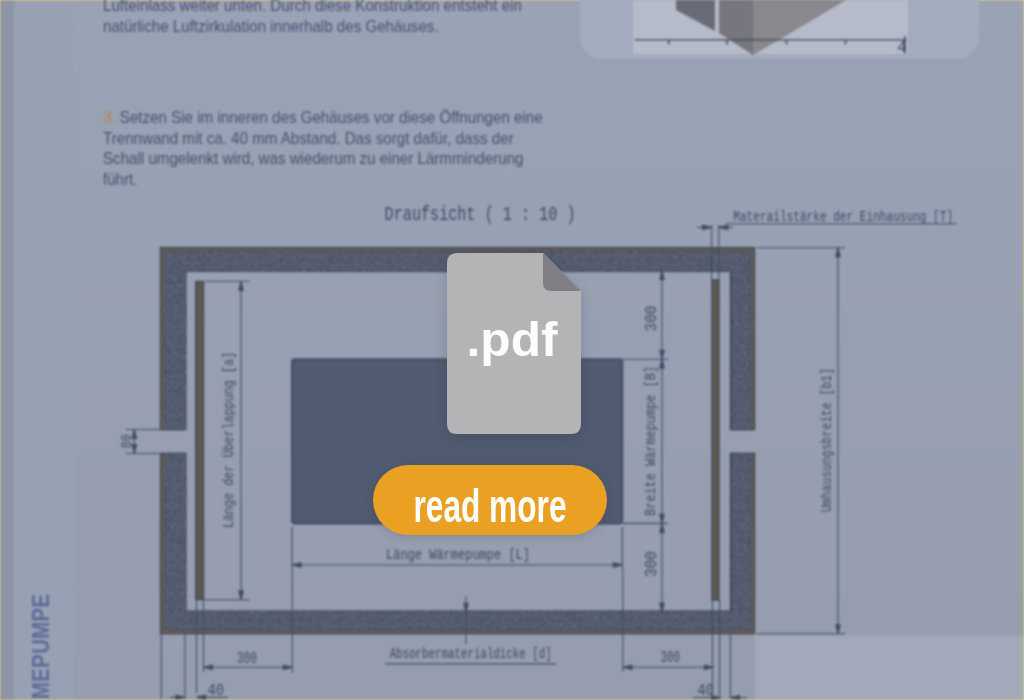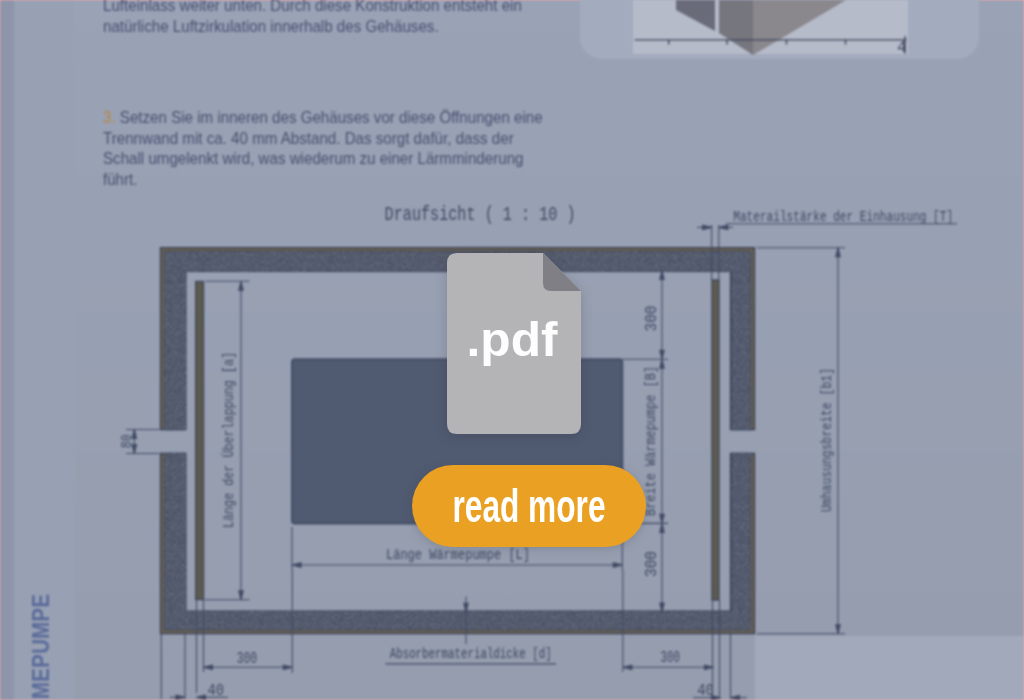--- a/index.html
+++ b/index.html
@@ -1,20 +1,20 @@
 <!DOCTYPE html>
 <html><head>
 <meta charset="utf-8">
 <style>
   html,body{margin:0;padding:0}
-  #stage{position:relative;width:1024px;height:700px;overflow:hidden;background:#fca5a5;font-family:"Liberation Sans",sans-serif}
+  #stage{position:relative;width:1024px;height:700px;overflow:hidden;background:#fde047;font-family:"Liberation Sans",sans-serif}
   #bg{position:absolute;inset:0;filter:blur(1px)}
   .abs{position:absolute}
   #para1,#para2{position:absolute;left:103px;width:600px;color:#46506d;font-size:17px;line-height:20.5px;white-space:nowrap;transform:scaleX(0.89);transform-origin:0 0}
-  #btn{position:absolute;left:412px;top:465px;width:234px;height:82px;background:#e9a023;border-radius:41px;filter:blur(0.4px) drop-shadow(0 2px 5px rgba(40,45,60,0.18))}
+  #btn{position:absolute;left:373px;top:465px;width:234px;height:70px;background:#e9a023;border-radius:41px;filter:blur(0.4px) drop-shadow(0 2px 5px rgba(40,45,60,0.18))}
 </style>
 </head>
 <body>
 <div id="stage">
 <div id="bg">
 
   <div class="abs" style="left:0;top:0;width:1024px;height:700px;background:linear-gradient(#9aa2b6,#959dae)"></div>
 
   <div class="abs" style="left:0;top:0;width:14px;height:700px;background:#8d95aa"></div>
 

